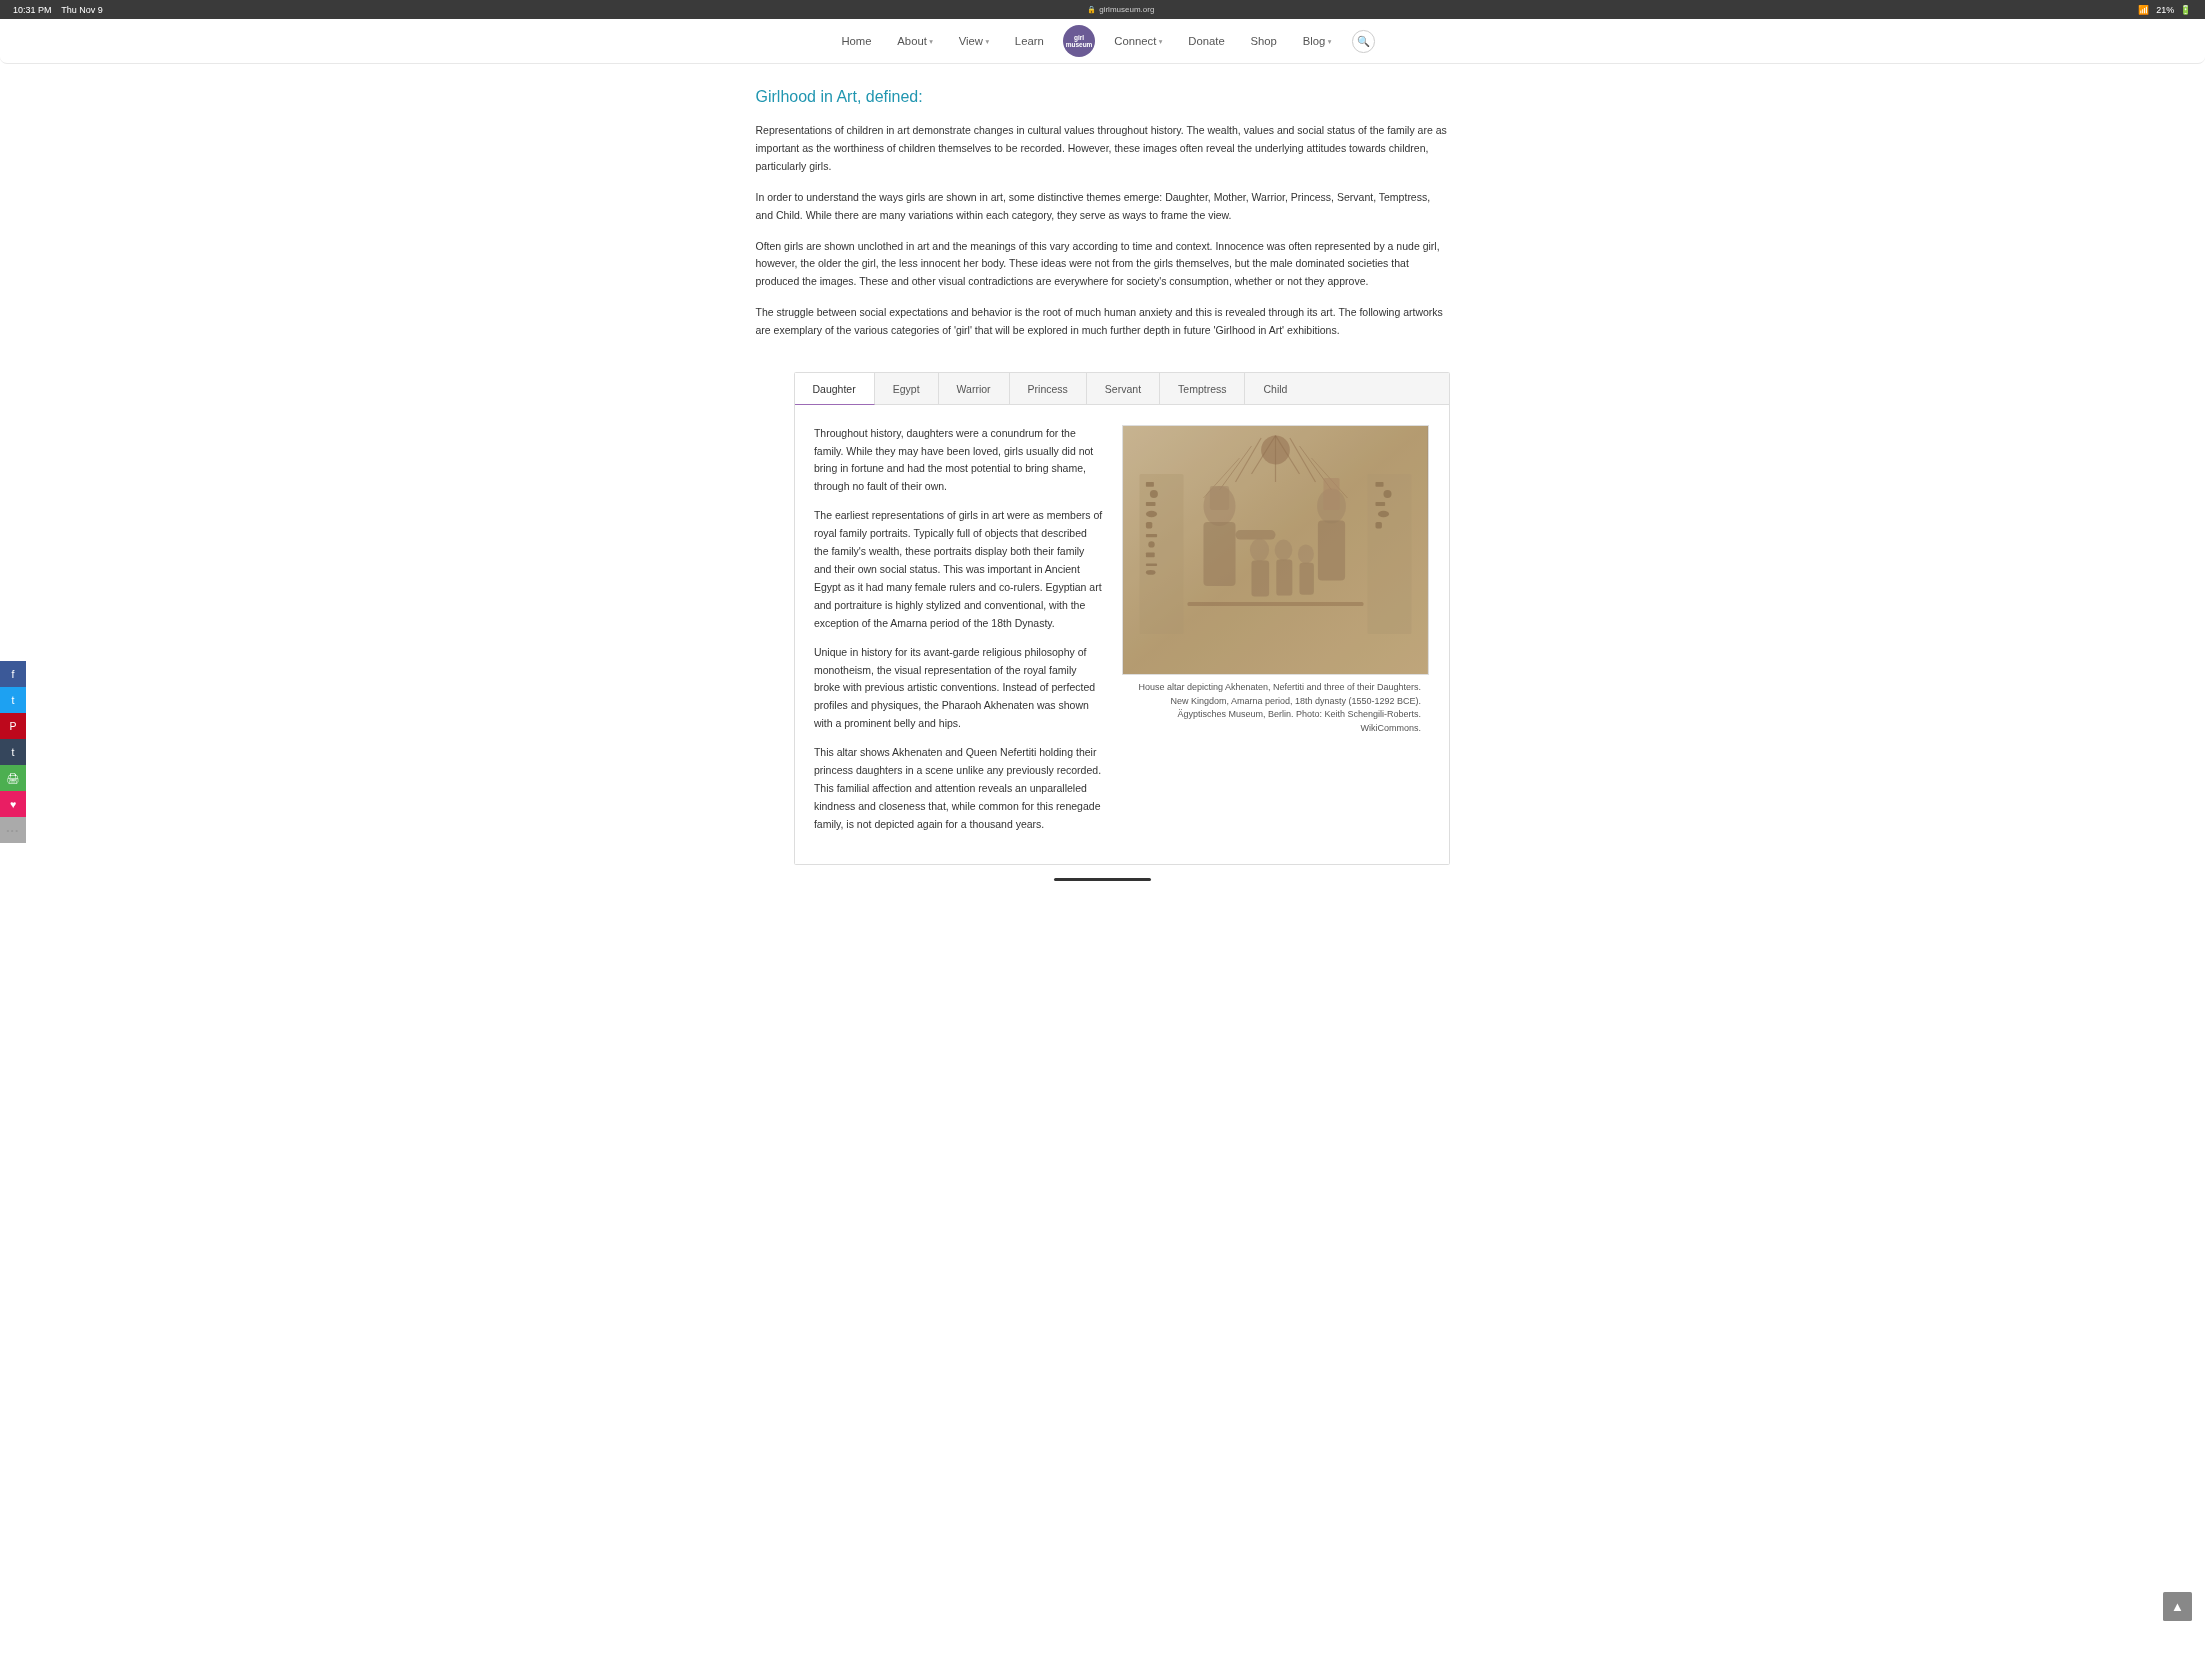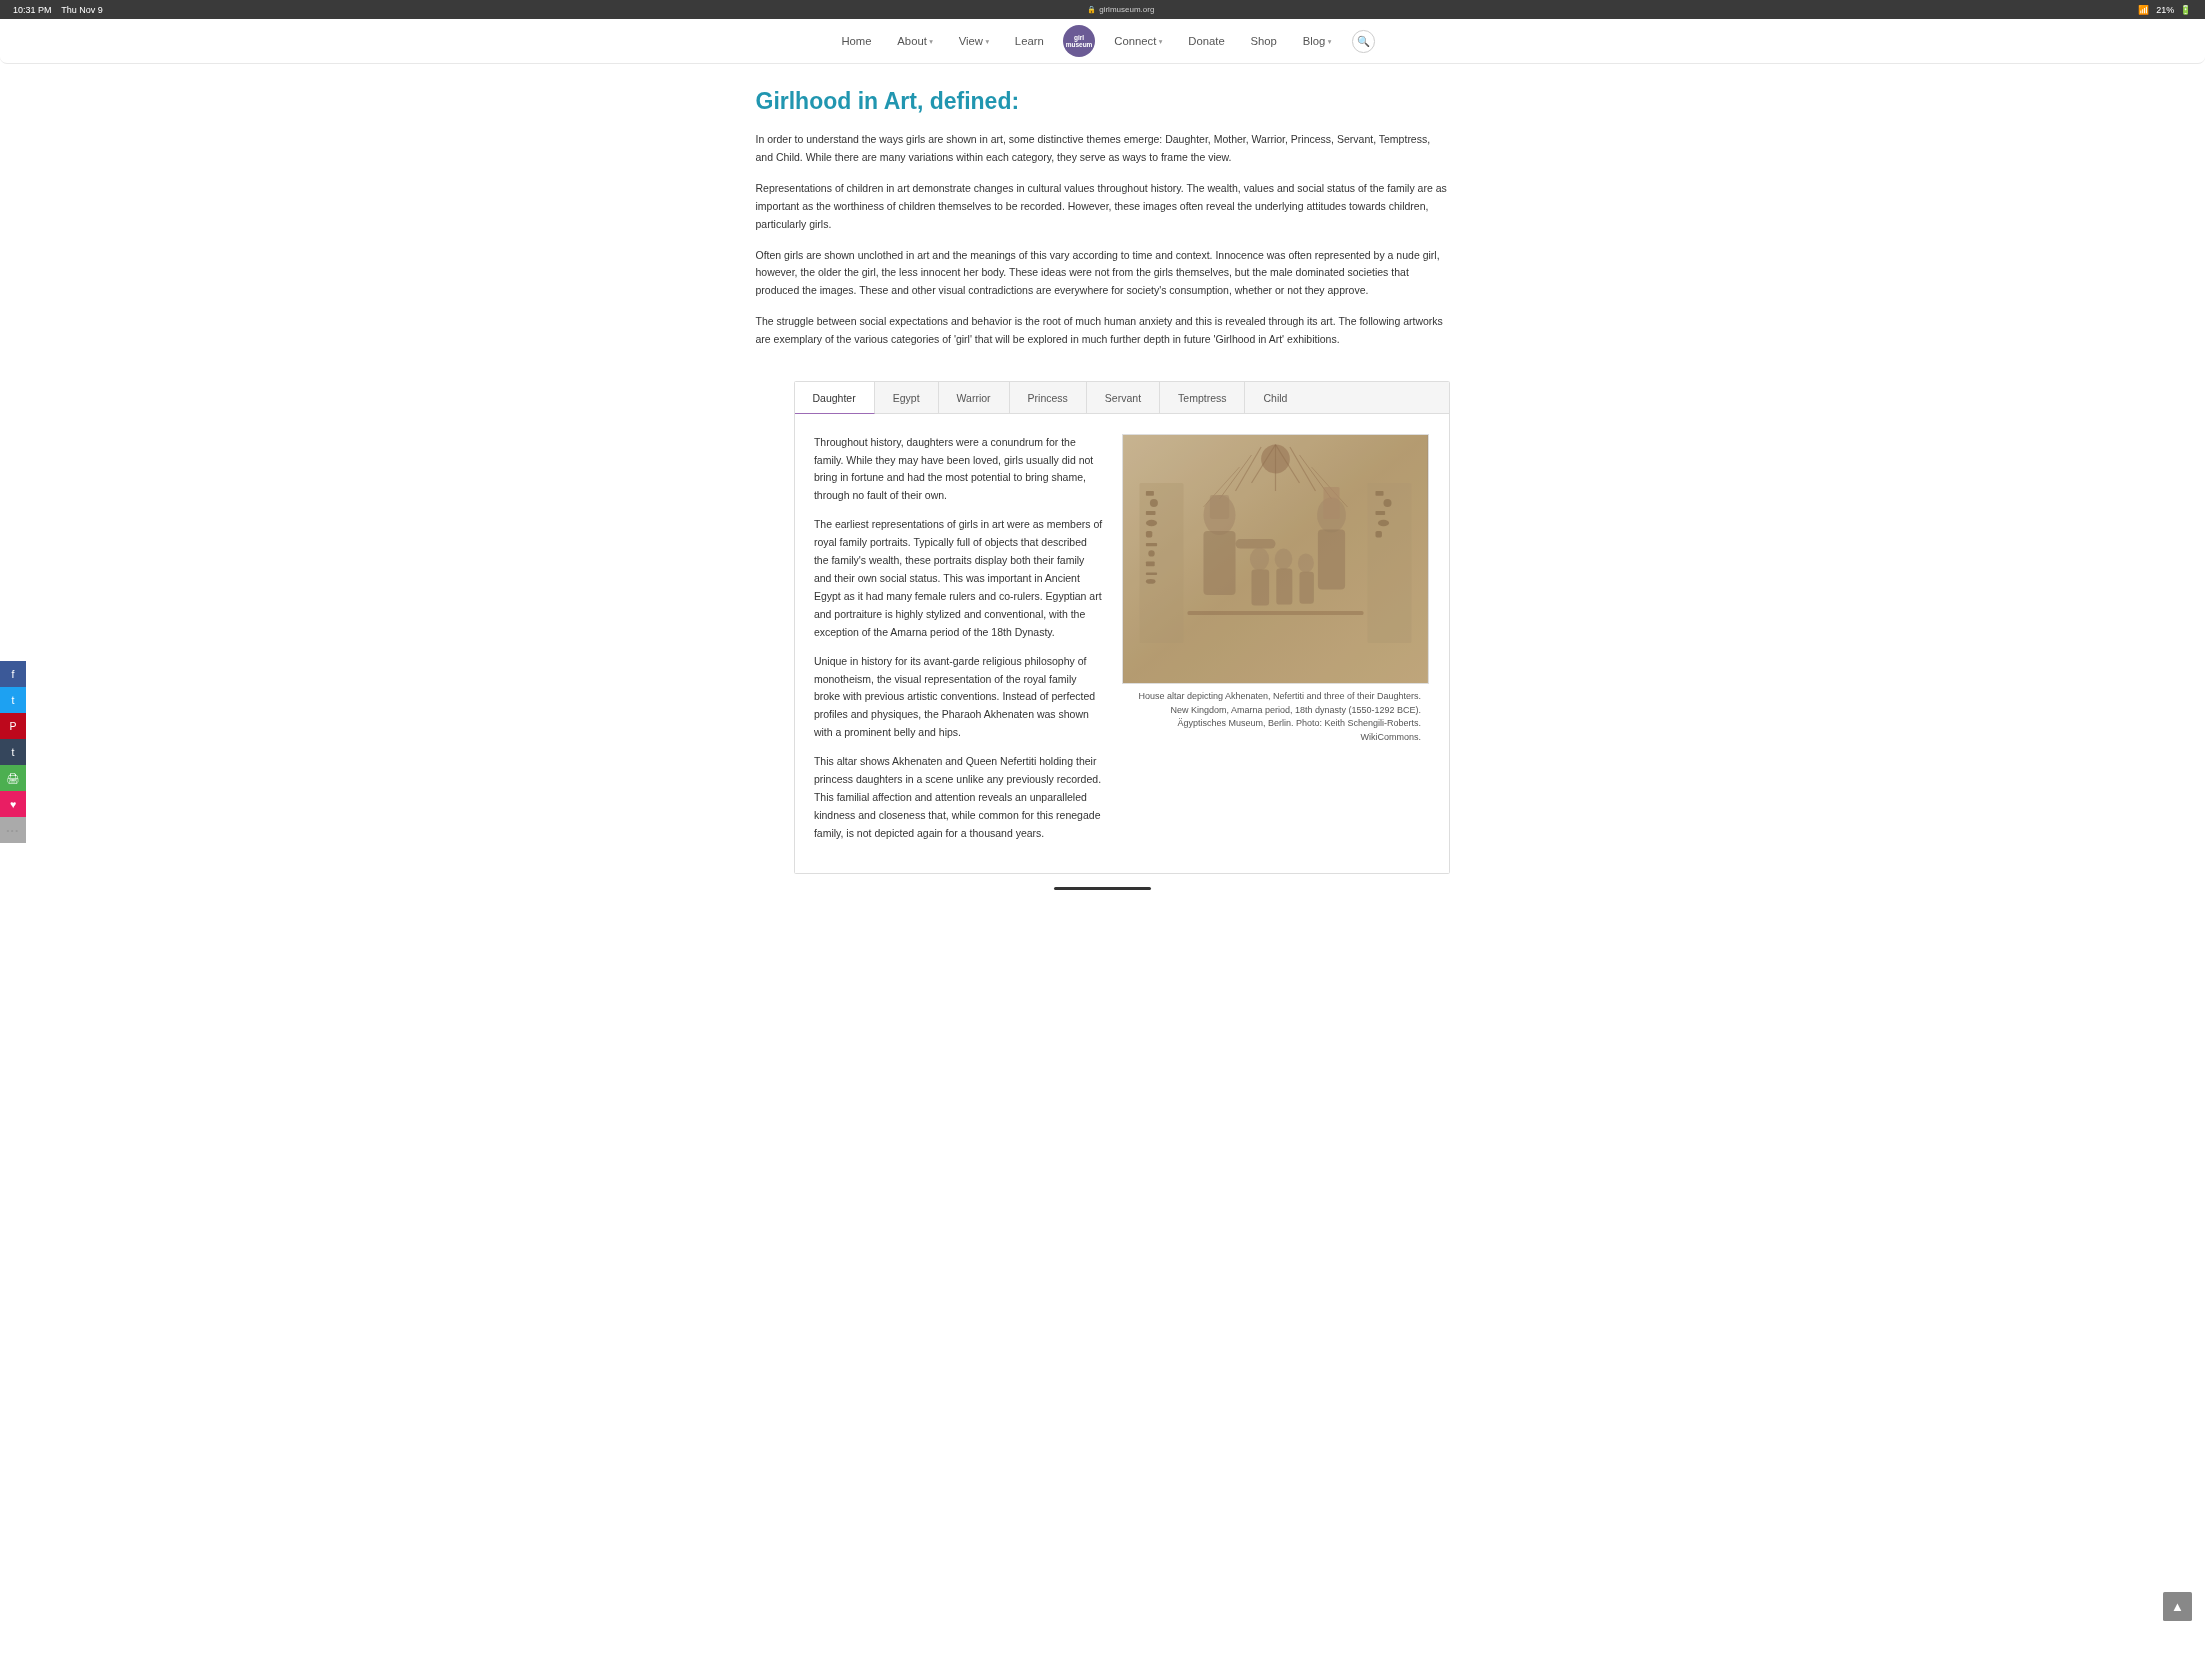--- a/index.html
+++ b/index.html
@@ -76,22 +76,22 @@
 
     
     .main-content {
       max-width: 726px;
       margin: 0 auto;
       padding: 24px 16px;
     }
 
     .page-title {
       color: #2196b0;
-      font-size: 23px;
-      font-weight: 700;
+      font-size: 16px;
+      font-weight: 400;
       margin-bottom: 16px;
     }
 
     .body-text {
       font-size: 10.5px;
       line-height: 1.7;
       color: #333;
       margin-bottom: 13px;
     }
 
@@ -309,22 +309,22 @@
     <span>♥</span>
   </a>
   <a class="social-btn more">
     <span class="three-dots">•••</span>
   </a>
 </div>
 
 <div class="main-content">
   <h1 class="page-title">Girlhood in Art, defined:</h1>
 
+  <p class="body-text">Representations of children in art demonstrate changes in cultural values throughout history. The wealth, values and social status of the family are as important as the worthiness of children themselves to be recorded.  However, these images often reveal the underlying attitudes towards children, particularly girls.</p>
   <p class="body-text">In order to understand the ways girls are shown in art, some distinctive themes emerge: Daughter, Mother, Warrior, Princess, Servant, Temptress, and Child. While there are many variations within each category, they serve as ways to frame the view.</p>
-  <p class="body-text">Representations of children in art demonstrate changes in cultural values throughout history. The wealth, values and social status of the family are as important as the worthiness of children themselves to be recorded.  However, these images often reveal the underlying attitudes towards children, particularly girls.</p>
   <p class="body-text">Often girls are shown unclothed in art and the meanings of this vary according to time and context. Innocence was often represented by a nude girl, however, the older the girl, the less innocent her body.  These ideas were not from the girls themselves, but the male dominated societies that produced the images. These and other visual contradictions are everywhere for society's consumption, whether or not they approve.</p>
   <p class="body-text">The struggle between social expectations and behavior is the root of much human anxiety and this is revealed through its art.  The following artworks are exemplary of the various categories of 'girl' that will be explored in much further depth in future 'Girlhood in Art' exhibitions.</p>
 
   <div class="tabs-section">
     <div class="tabs-header">
       <div class="tab-item active">
         <span>Daughter</span>
       </div>
       <div class="tab-item">
         <span>Egypt</span>

